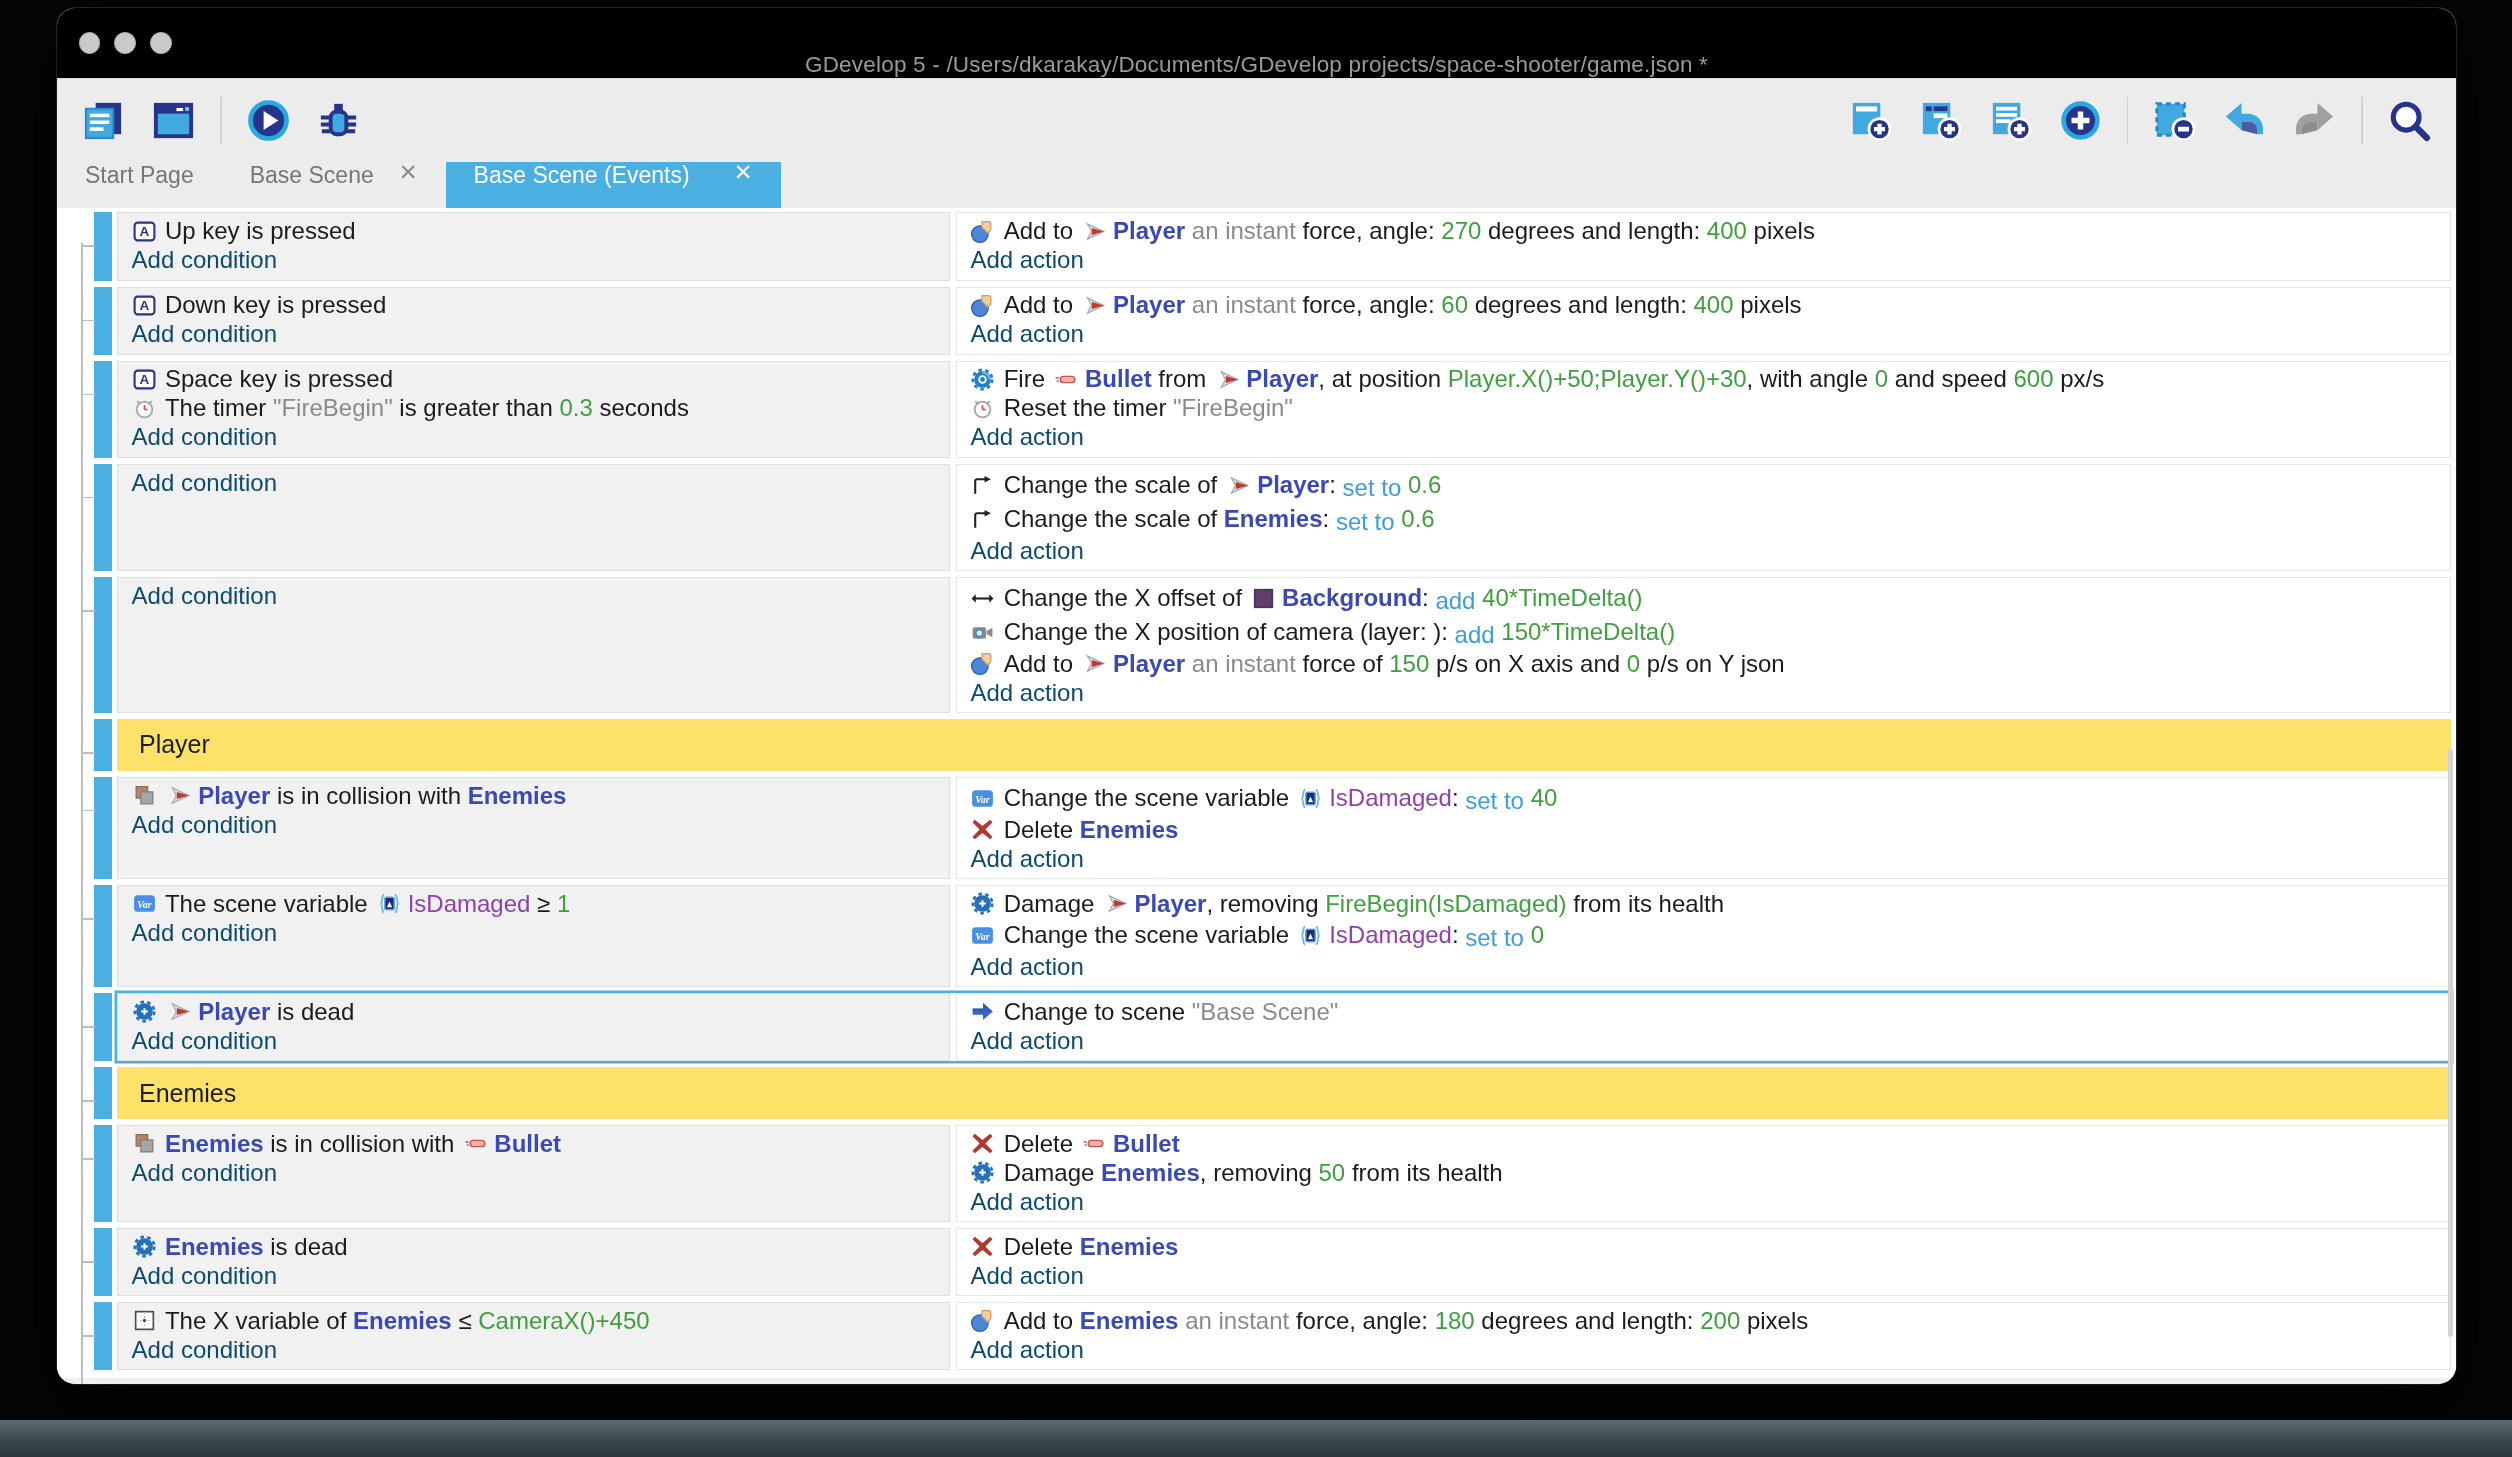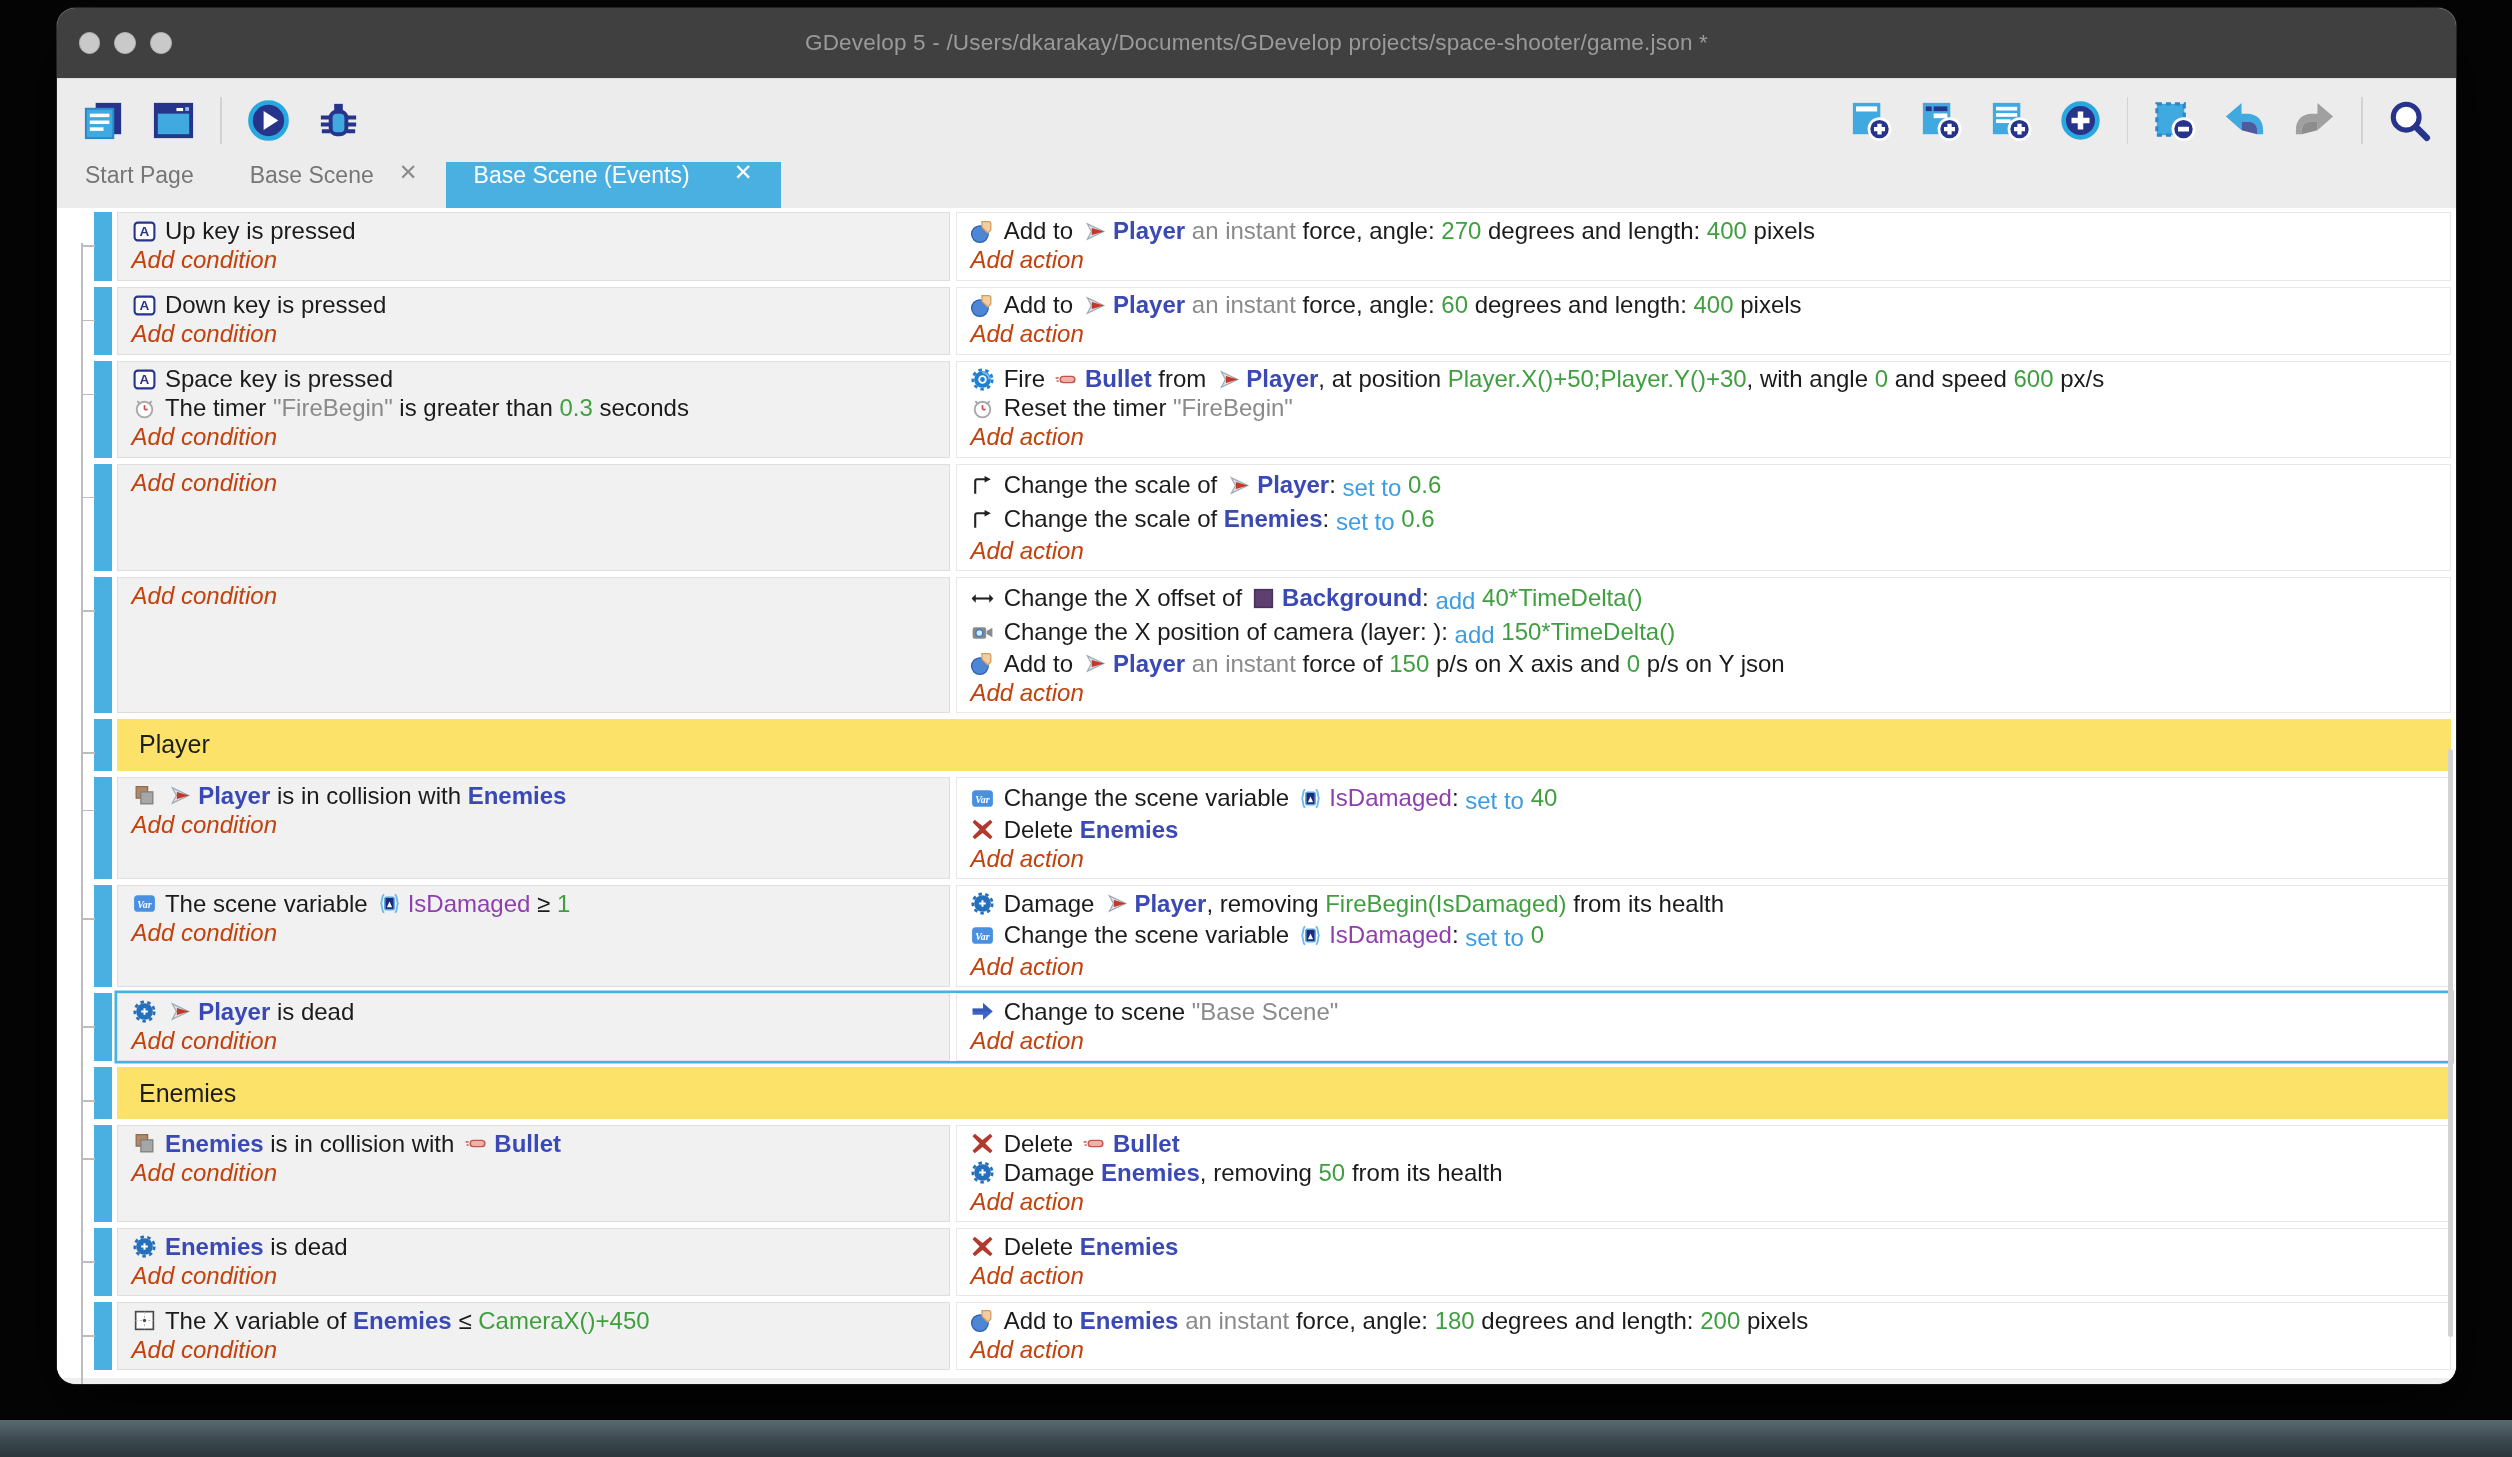--- a/index.html
+++ b/index.html
@@ -9,22 +9,22 @@
     font-family:"Liberation Sans", sans-serif;
     -webkit-font-smoothing:antialiased;
   }
   .desktop-strip{position:absolute;left:0;right:0;bottom:0;height:38px;
     background:linear-gradient(180deg,#5a6a72 0%,#3a474d 55%,#2b363b 100%);}
 
   
   .window{position:absolute;left:57px;top:8.3px;width:2399px;height:1376px;
     border-radius:18.3px;overflow:hidden;background:#efefef;
     box-shadow:0 25px 75px rgba(0,0,0,.75), 0 0 0 0.8px #3a3a3a;}
-  .titlebar{height:70px;background:#404040;border-bottom:0.8px solid #e0e0e0;
-    display:flex;align-items:center;justify-content:center;position:relative;}
+  .titlebar{height:70px;background:#000000;border-bottom:0.8px solid #e0e0e0;
+    display:flex;align-items:flex-end;justify-content:center;position:relative;}
   .lights{position:absolute;left:21.7px;top:0;bottom:0;display:flex;align-items:center;gap:14px;}
   .light{width:21.7px;height:21.7px;border-radius:50%;background:#c9c9c9;border:1.2px solid #b2b2b2;box-sizing:border-box;}
   .title{font-size:22.5px;color:#9a9a9a;letter-spacing:0.2px;}
 
   .toolbar{height:83px;background:#ececec;display:flex;align-items:center;padding:0 23px;}
   .tb-left,.tb-right{display:flex;align-items:center;gap:23px;}
   .tb-right{margin-left:auto;}
   .tb-btn{width:47px;height:47px;padding:0;border:none;background:transparent;cursor:pointer;}
   .tb-btn svg{width:100%;height:100%;display:block;}
   .tb-sep{width:1.7px;height:47px;background:#d2d2d2;}
@@ -51,21 +51,21 @@
   .line{display:flex;align-items:center;min-height:29px;font-size:24px;color:#1b1b1b;white-space:pre;cursor:default;}
   .line .ic{width:25px;height:25px;flex:none;display:inline-flex;margin-right:8.3px;}
   .line .ic svg{width:100%;height:100%;display:block;}
   .line .ic.mid{margin:0 5.8px 0 2.5px;}
   .seg.o{color:var(--objcol,#3a49b5);font-weight:bold;}
   .seg.g{color:var(--numcol,#3f9f3f);}
   .seg.l{color:var(--linkcol,#3d9ce2);margin-top:6px;}
   .seg.s{color:#8a8a8a;}
   .seg.m{color:#8a8a8a;}
   .seg.v{color:var(--varcol,#8e3fad);}
-  .ph{color:#c2410c;font-style:italic;}
+  .ph{color:#0c4a6e;}
 
   .footer{position:relative;display:flex;align-items:center;padding:23px 28px 0 60px;
     font-size:24px;color:#9f9f9f;}
   .footer .elbow{position:absolute;left:24px;top:-3.3px;width:15px;height:38px;
     border-left:1.7px solid #bdbdbd;border-bottom:1.7px solid #bdbdbd;box-sizing:border-box;}
   .footer .add-more{margin-left:auto;color:#a8a8a8;}
   .scrollthumb{position:absolute;right:3.3px;top:46%;width:5px;height:50%;background:#d2d2d2;border-radius:3.3px;}
 </style>
 </head>
 <body>

